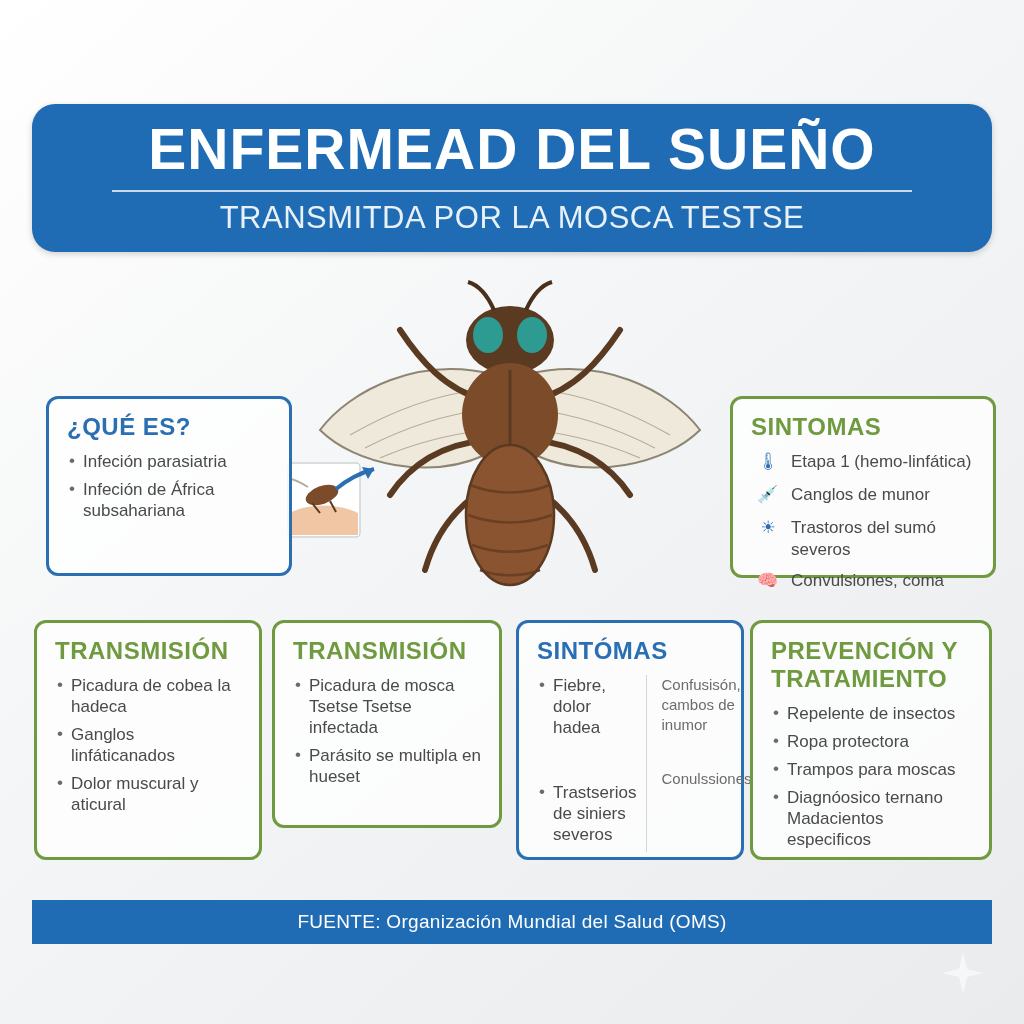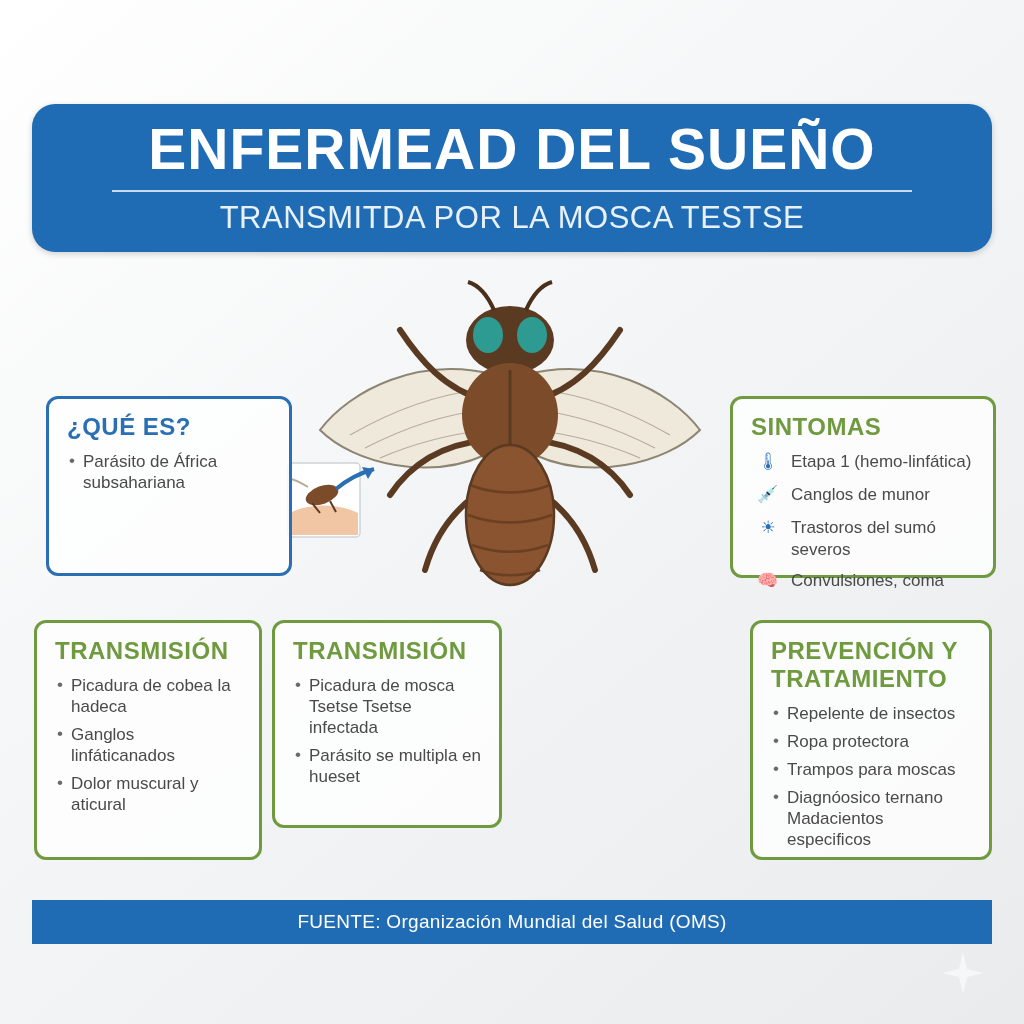--- a/index.html
+++ b/index.html
@@ -246,21 +246,22 @@
       <path d="M22 32 C12 26 8 24 4 24" stroke="#b7ac98" stroke-width="2" fill="none"></path>
       <g>
         <path d="M50 34 C62 24 74 18 88 14" stroke="#2a6fb3" stroke-width="4" fill="none"></path>
         <path d="M88 14 L76 12 L82 24 Z" fill="#2a6fb3"></path>
       </g>
     </svg>
   </div>
 
   <div class="card blue" id="card-que-es">
     <div class="card-title title-blue">¿QUÉ ES?</div>
-    <div class="bullet">Parásito de África subsahariana</div>
+    <div class="bullet">Infeción parasiatria</div>
+    <div class="bullet">Infeción de África subsahariana</div>
   </div>
 
   <div class="card green" id="card-sintomas-top">
     <div class="card-title title-green">SINTOMAS</div>
 
     <div class="icon-row">
       <span class="glyph">🌡</span>
       <span>Etapa 1 (hemo-linfática)</span>
     </div>
     <div class="icon-row">
@@ -283,20 +284,33 @@
     <div class="bullet">Ganglos linfáticanados</div>
     <div class="bullet">Dolor muscural y aticural</div>
   </div>
 
   <div class="card green" id="card-transmision-2">
     <div class="card-title title-green">TRANSMISIÓN</div>
     <div class="bullet">Picadura de mosca Tsetse Tsetse infectada</div>
     <div class="bullet">Parásito se multipla en hueset</div>
   </div>
 
+  <div class="card blue" id="card-sintomas-2">
+    <div class="card-title title-blue">SINTÓMAS</div>
+    <div class="two-col">
+      <div class="col">
+        <div class="bullet" style="margin-bottom:44px;">Fiebre, dolor hadea</div>
+        <div class="bullet">Trastserios de siniers severos</div>
+      </div>
+      <div class="col right">
+        <div class="line">Confusisón, cambos de inumor</div>
+        <div class="line">Conulssiones</div>
+      </div>
+    </div>
+  </div>
 
   <div class="card green" id="card-prevencion">
     <div class="card-title title-green">PREVENCIÓN Y TRATAMIENTO</div>
     <div class="bullet">Repelente de insectos</div>
     <div class="bullet">Ropa protectora</div>
     <div class="bullet">Trampos para moscas</div>
     <div class="bullet">Diagnóosico ternano Madacientos especificos</div>
   </div>
 
   <div class="footer">

